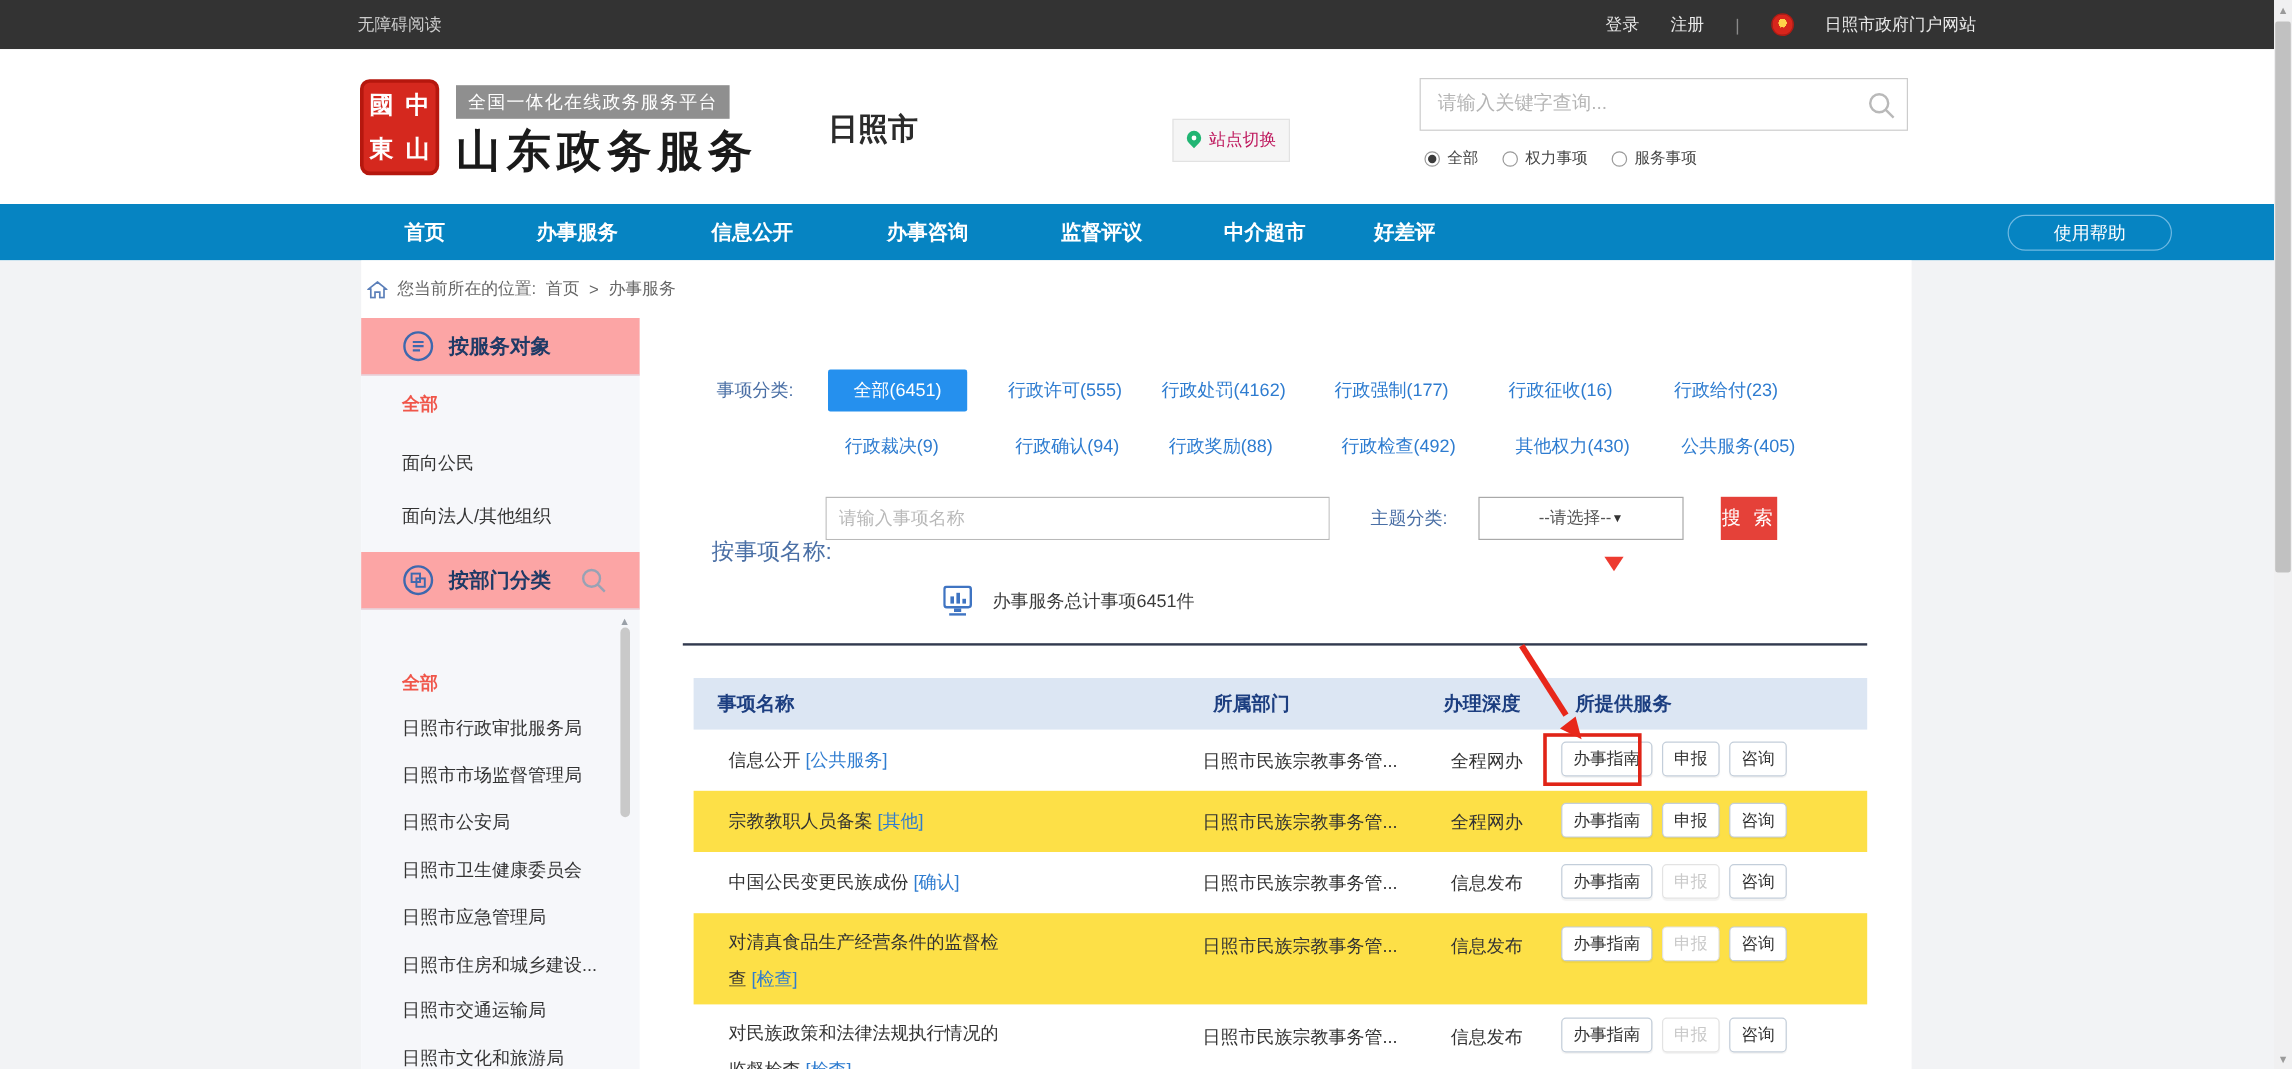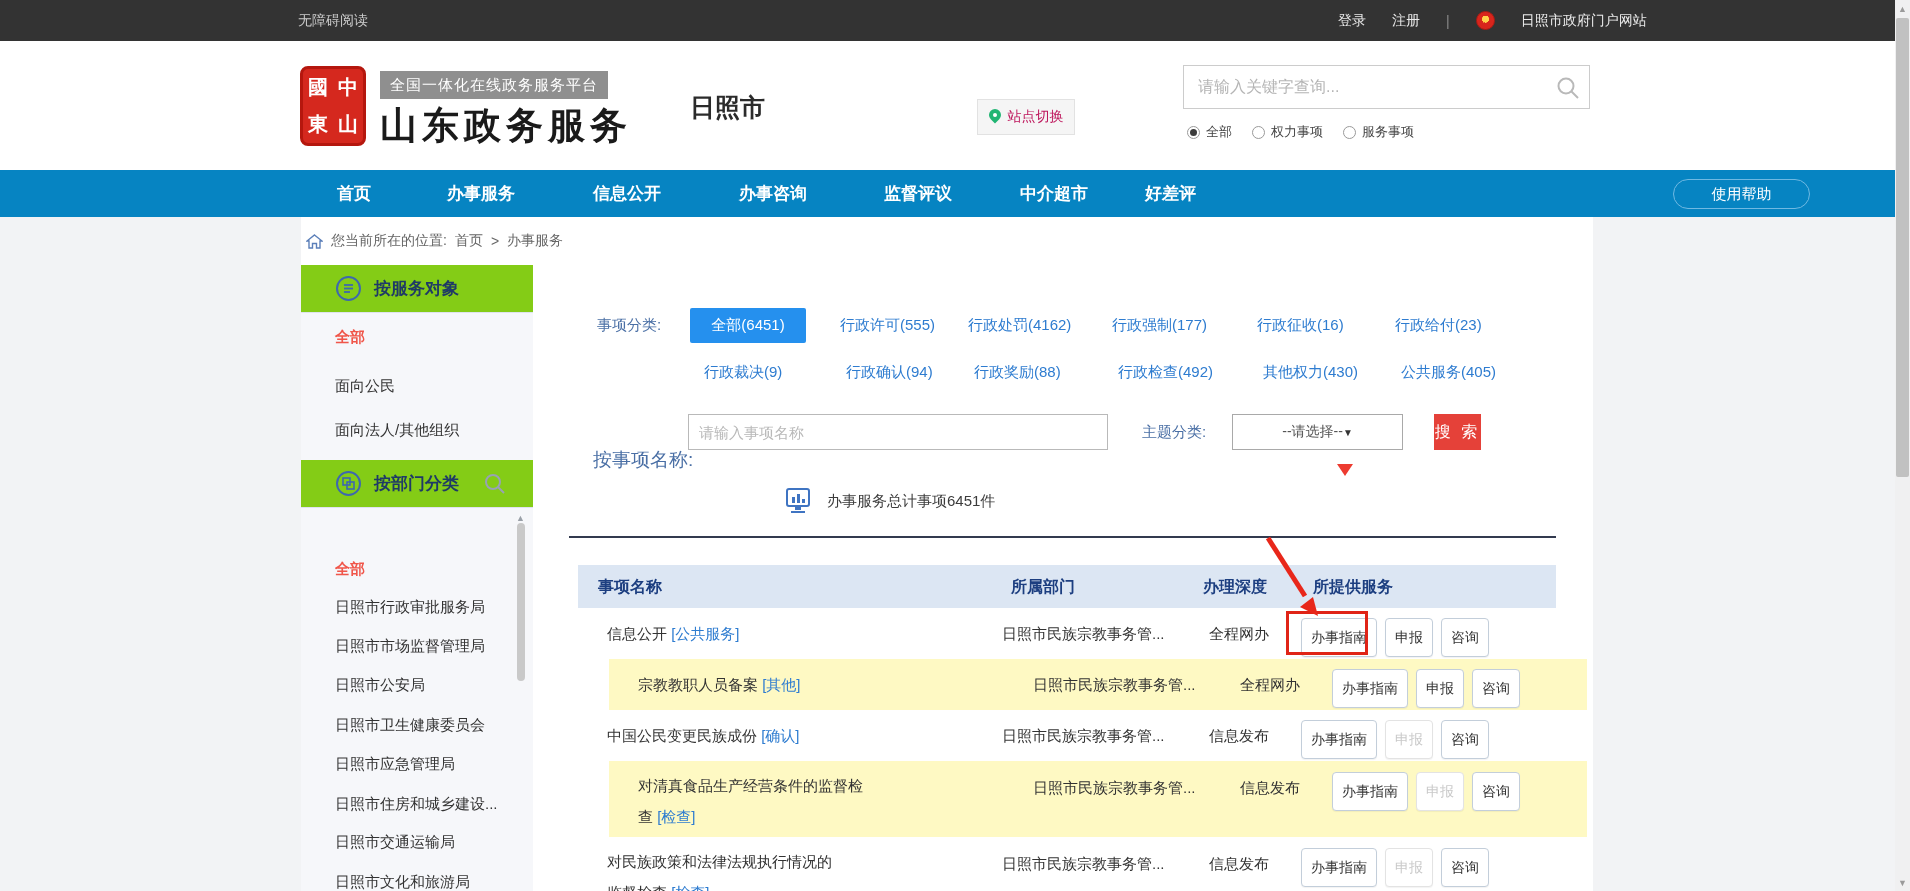--- a/index.html
+++ b/index.html
@@ -58,21 +58,21 @@
   
   .page { position:absolute; left:0; top:217px; width:1910px; height:674px; background:#f2f3f5; }
   .card { position:absolute; left:301px; top:0; width:1292px; height:674px; background:#ffffff; }
 
   .breadcrumb { position:absolute; left:0; top:0; width:1292px; height:48px; display:flex; align-items:center;
                 font-size:14px; color:#666; gap:8px; padding-left:5px; }
   .home-ic { width:17px; height:15px; }
 
   
   .sidebar { position:absolute; left:0; top:48px; width:232px; height:626px; background:#f6f7fa; }
-  .side-head { position:absolute; left:0; width:232px; height:48px; background:#84cc16; display:flex;
+  .side-head { position:absolute; left:0; width:232px; height:48px; background:#fca5a5; display:flex;
                align-items:center; gap:12px; padding-left:34px; font-size:17px; font-weight:bold; color:#1f3a66;
                border-bottom:1px solid #dfe3ee; }
   .side-item { position:absolute; left:34px; font-size:15px; color:#333; cursor:pointer; white-space:nowrap; }
   .side-item.active { color:#f0564a; font-weight:bold; }
   .circle-ic { width:27px; height:27px; flex:0 0 27px; }
   .side-mag { position:absolute; right:26px; top:255px; width:24px; height:24px; cursor:pointer; }
   .dept-item { position:absolute; left:34px; font-size:15px; color:#333; cursor:pointer; white-space:nowrap;
                max-width:180px; overflow:hidden; }
   .dept-item.active { color:#f0564a; font-weight:bold; }
   .side-scroll-arrow { position:absolute; left:215px; top:296px; font-size:9px; color:#9aa0a8; }
@@ -104,27 +104,27 @@
   .red-tri { position:absolute; left:768px; top:199px; width:0; height:0;
              border-left:8px solid transparent; border-right:8px solid transparent; border-top:12px solid #ed3b30; }
 
   .stat { position:absolute; left:217px; top:223px; display:flex; align-items:center; gap:17px;
           font-size:15px; color:#3c3c3c; }
   .hr { position:absolute; left:0; top:271px; width:987px; height:2px; background:#323a4f; }
 
   .thead { position:absolute; left:9px; top:300px; width:978px; height:43px; background:#dce6f3; }
   .thead span { position:absolute; top:12px; font-size:16px; font-weight:bold; color:#1c3e80; }
   .trow { position:absolute; left:9px; width:978px; }
-  .trow.alt { background:#fef9c3;margin-left:31px; }
+  .trow.alt { background:#fde047; }
   .cell-name { position:absolute; left:29px; width:228px; font-size:15px; color:#333; line-height:31px; }
   .cell-name .tag { color:#2e7cd0; }
   .cell-dept { position:absolute; left:424px; font-size:15px; color:#333; white-space:nowrap; }
   .cell-depth { position:absolute; left:631px; font-size:15px; color:#333; }
   .cell-svc { position:absolute; left:723px; display:flex; gap:8px; }
-  .svc-btn { height:39px; padding:0 9px; border:1px solid #c3ceda; border-radius:4px; background:#fff;
+  .svc-btn { height:29px; padding:0 9px; border:1px solid #c3ceda; border-radius:4px; background:#fff;
              font-size:14px; color:#333; display:flex; align-items:center; cursor:pointer;
              box-shadow:0 1px 1px rgba(0,0,0,0.05); white-space:nowrap; }
   .svc-btn.disabled { color:#c9c9c9; border-color:#e3e3e3; cursor:default; }
 
   
   .anno-box { position:absolute; left:1286px; top:611px; width:82px; height:44px; border:3px solid #e02417; }
   .anno-svg { position:absolute; left:0; top:0; width:1910px; height:891px; pointer-events:none; }
 
   
   .vscroll { position:absolute; right:0; top:0; width:15px; height:891px; background:#f0f0f1; }

